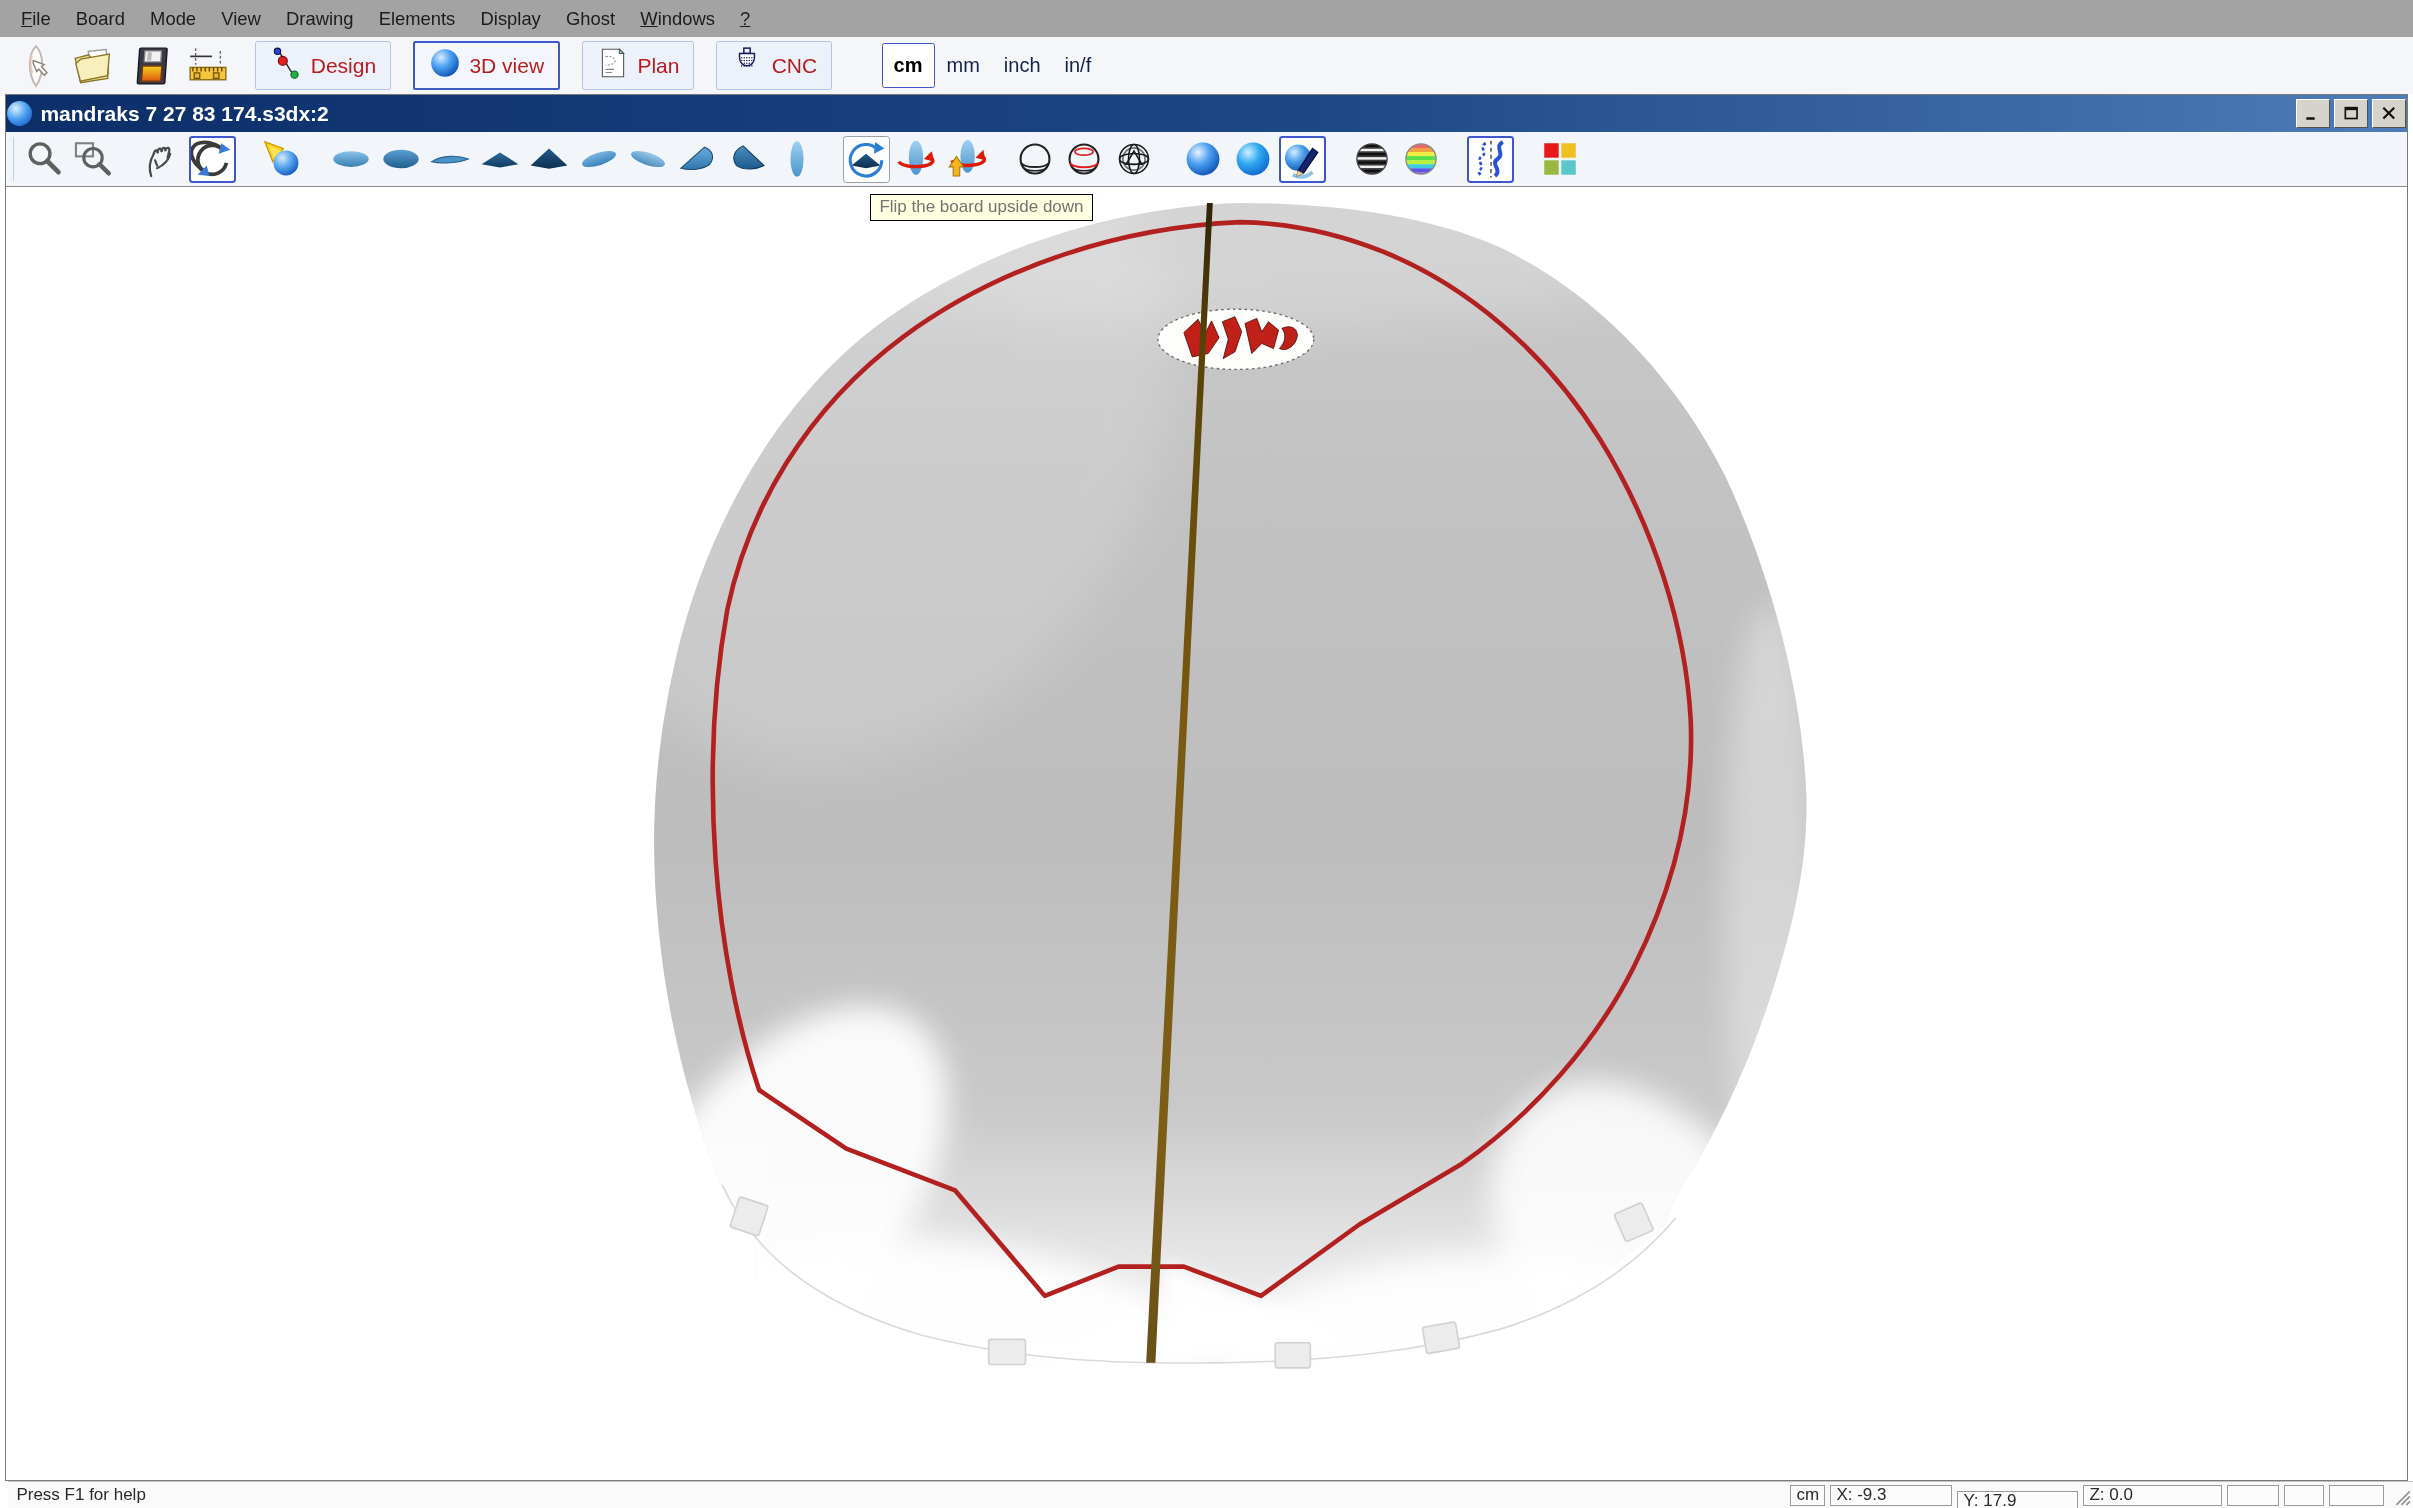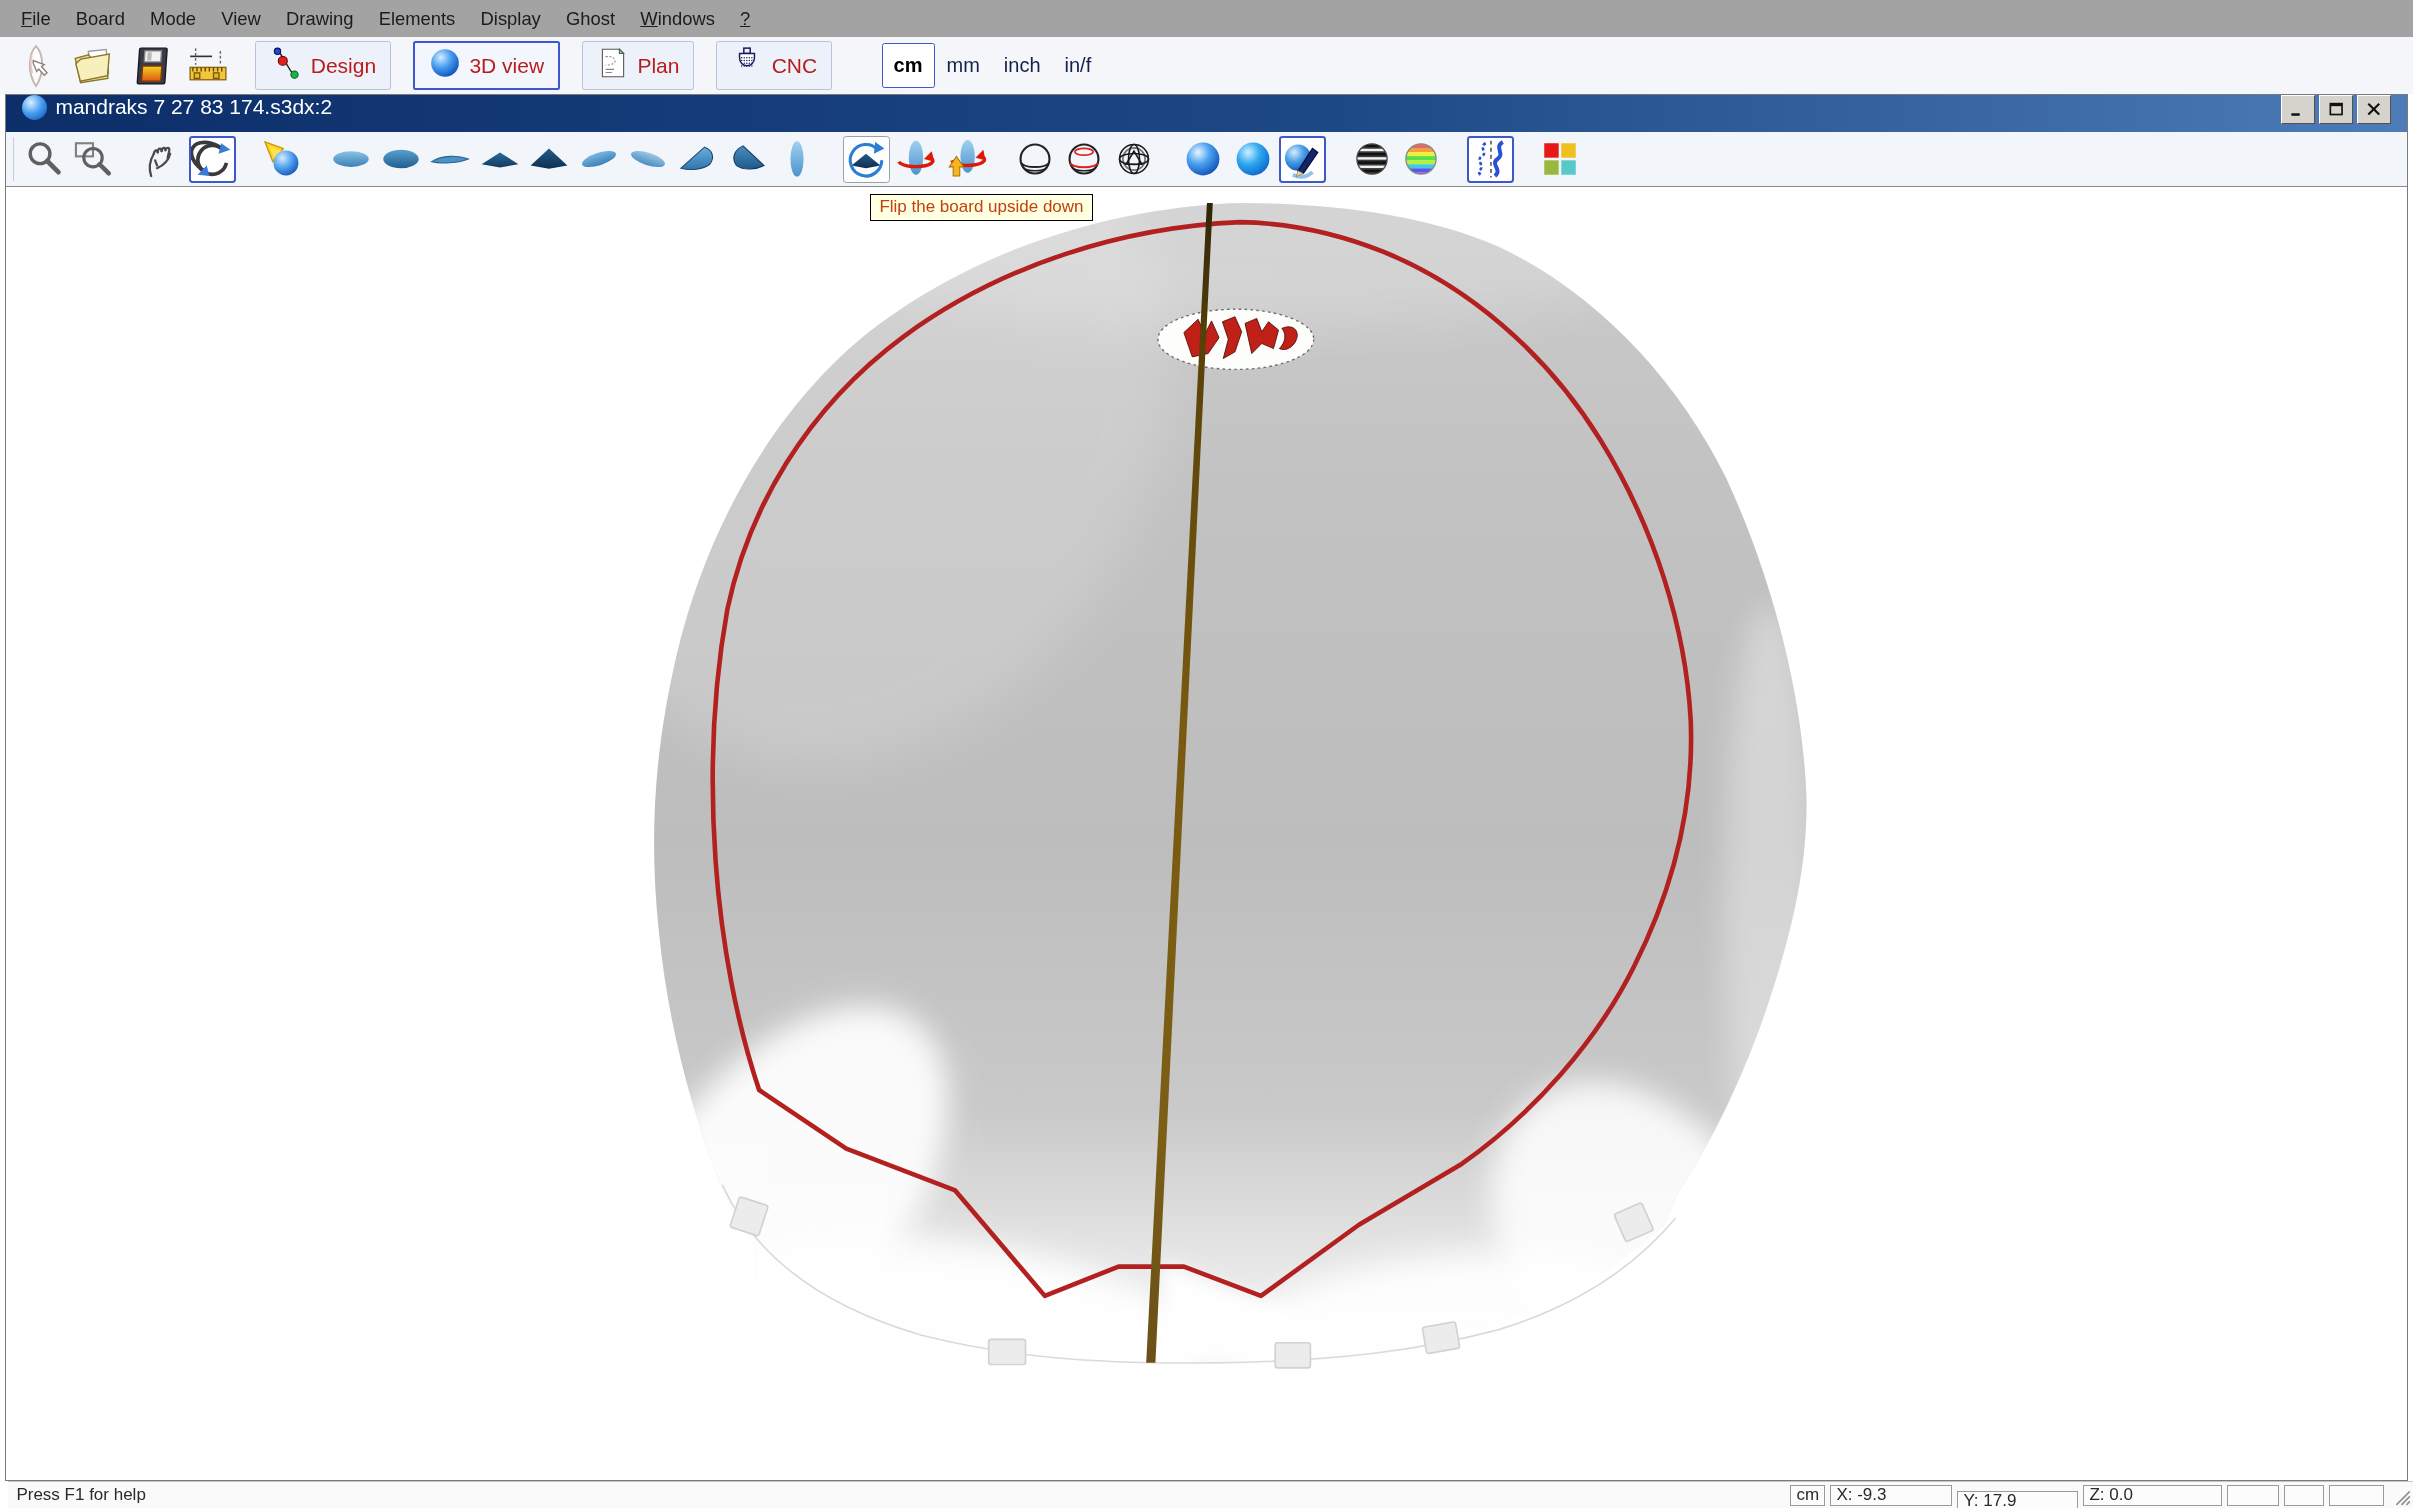--- a/index.html
+++ b/index.html
@@ -19,44 +19,44 @@
     background:#edf1fa;border:0.8px solid #b6c2e0;border-radius:2.5px;margin-left:22px;
     font-size:21px;color:#b91c1c;cursor:default}
   .modebtn svg{width:34px;height:34px}
   .modebtn.selected{border:2.5px solid #3e57cc;background:#f3f7fd}
   .units{display:flex;align-items:center;margin-left:50px;font-size:20px;color:#15214a}
   .unit{padding:0 11px;height:45px;display:flex;align-items:center;border:1.7px solid transparent}
   .unit.selected{background:#fff;border:1.7px solid #3e57cc;border-radius:2.5px;color:#000;font-weight:bold}
   
   .childwin{position:absolute;left:5px;right:5px;top:94px;bottom:27px;
     border:0.8px solid #7a7a7a;display:flex;flex-direction:column;background:#f2f5fa}
-  .titlebar{height:37px;flex:0 0 37px;display:flex;align-items:flex-start;gap:8.4px;padding:0 16px;
+  .titlebar{height:37px;flex:0 0 37px;display:flex;align-items:center;gap:8.4px;padding:0 1px;
     background:linear-gradient(90deg,#0c2e69 0%,#1d4886 55%,#4d7cb8 100%);
-    color:#fff;font-weight:normal;font-size:21px}
+    color:#fff;font-weight:bold;font-size:21px}
   .app-sphere{width:25px;height:25px;border-radius:50%;
     background:radial-gradient(circle at 35% 30%,#dceeff 0%,#4aa0f0 45%,#0848b0 100%)}
   .wbtns{margin-left:auto;display:flex;gap:4.2px}
   .wbtn{width:34px;height:28.5px;background:#d6d3cc;border:1.7px solid;
     border-color:#ffffff #55524c #55524c #ffffff;display:flex;align-items:center;justify-content:center}
   .wbtn svg{width:18.4px;height:17px}
   
   .icontoolbar{height:55px;flex:0 0 55px;background:#f2f5fa;display:flex;align-items:center;
     padding-left:5px;border-bottom:1.7px solid #8a8a8a}
   .vt-sep{width:0.8px;height:44px;background:#c9ced6;margin:0 6.7px 0 1.7px}
   .vt-group{display:flex;align-items:center;margin-right:20px}
   .vticon{width:47px;height:47px;display:flex;align-items:center;justify-content:center;
     border:1.7px solid transparent;border-radius:3.4px;margin-right:2.5px;cursor:default}
   .vticon svg{width:42px;height:42px}
   .vticon.sel-blue{border:2.5px solid #3e57cc;background:#fff}
   .vticon.sel-gray{border:1.7px solid #9aa0a8;background:#fdfdfd}
   
   .canvas{position:relative;flex:1;background:#fff;overflow:hidden}
   .canvas > svg.boardview{position:absolute;inset:0;width:100%;height:100%}
   .tooltip{position:absolute;left:864px;top:6.7px;background:#ffffe1;border:0.8px solid #000;
-    font-size:17px;padding:2.5px 8.4px;color:#c2410c;white-space:nowrap}
+    font-size:17px;padding:2.5px 8.4px;color:#737373;white-space:nowrap}
   
   .statusbar{position:absolute;left:8px;right:0;bottom:0;height:27px;background:#fafafa;
     border-top:0.8px solid #c4c4c4;display:flex;align-items:center;font-size:17px;color:#2a2a2a}
   .help{padding-left:8.4px}
   .cells{margin-left:auto;display:flex;gap:5px;align-items:center;margin-right:3.4px}
   .cell{height:21px;border:0.8px solid #9a9a9a;display:flex;align-items:center;
     padding-left:5px;background:#fcfcfc;overflow:hidden;white-space:nowrap}
   .grip{width:23.5px;height:23.5px;margin-right:1.7px}
 </style>
 </head>

